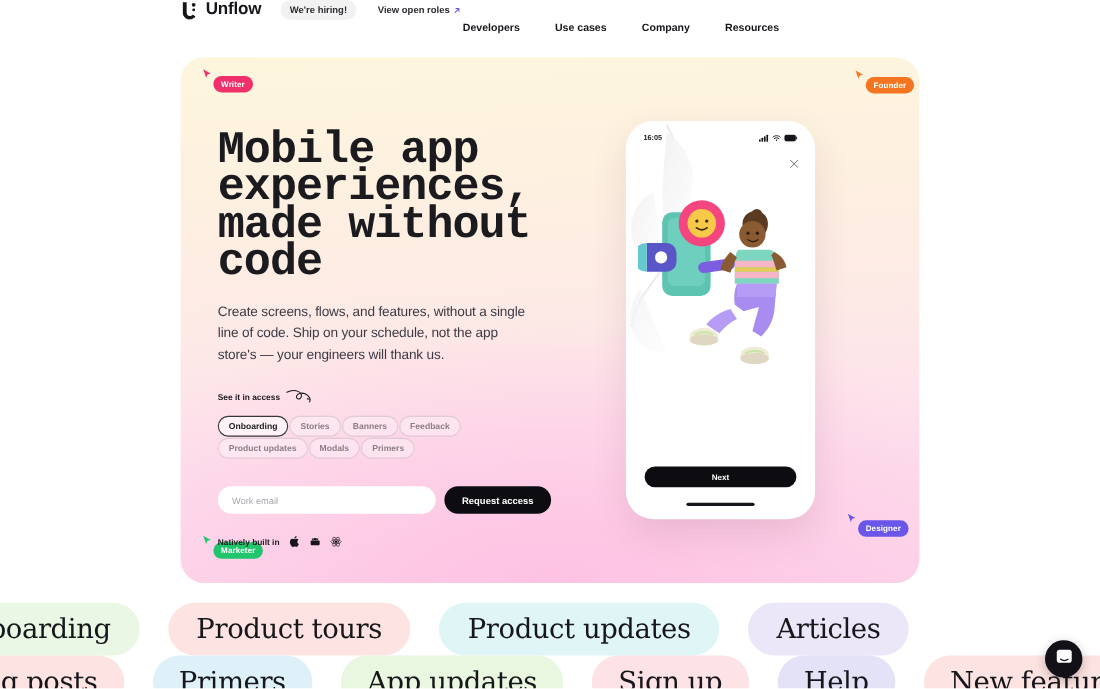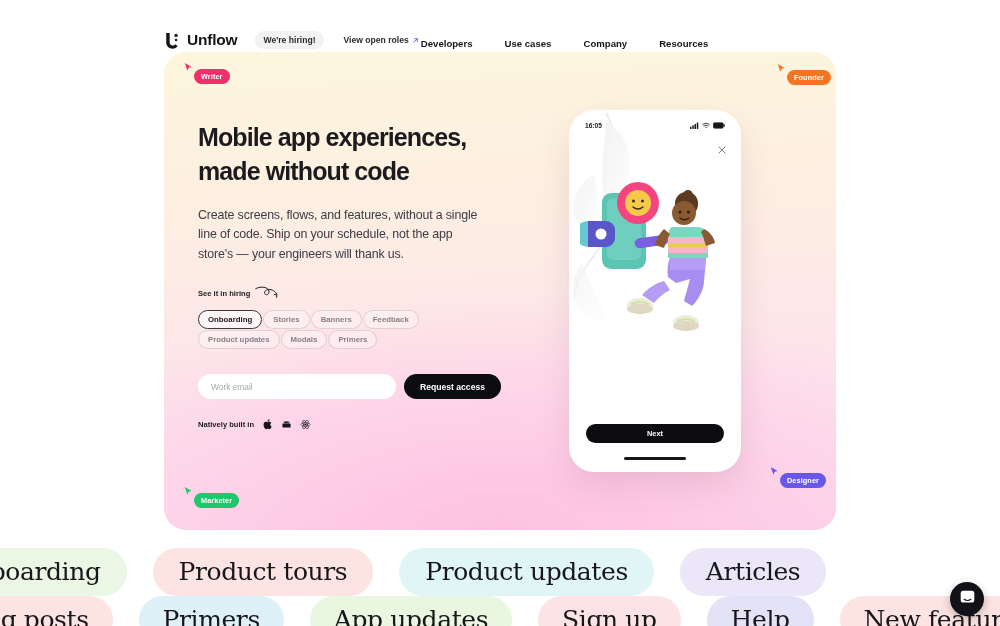--- a/index.html
+++ b/index.html
@@ -7,21 +7,21 @@
     width: 1000px; height: 626px;
     overflow: hidden;
     background: #ffffff;
     font-family: "Liberation Sans", sans-serif;
   }
   .page { position: relative; width: 1000px; height: 626px; background:#fff; overflow:hidden; }
 
   
   .navbar {
     position: absolute; top: 0; left: 0; width: 816px; height: 49px;
-    display: flex; align-items: flex-end; background: #fff; z-index: 40;
+    display: flex; align-items: flex-start; background: #fff; z-index: 40;
   }
   .nav-left { display: flex; align-items: center; margin-left: 164px; gap: 18px; }
   .brand { display: flex; align-items: center; gap: 6px; }
   .brand-mark { width: 17px; height: 17px; display:block; }
   .brand-name { font-size: 15.5px; font-weight: 700; color: #16161a; letter-spacing: -0.2px; }
   .nav-chip {
     font-size: 8.6px; font-weight: 600; color: #2b2b31;
     background: #f2f2f2; border-radius: 20px; padding: 4px 8px; white-space: nowrap;
   }
   .nav-chip.plain { background: transparent; padding: 4px 2px; display:flex; align-items:center; gap:3px; }
@@ -51,22 +51,22 @@
   .p-founder { left: 613px; top: 11px; }
   .p-founder .persona-pill { background: #f47521; }
   .p-marketer{ left: 20px;  top: 434px; }
   .p-marketer .persona-pill{ background: #21c56b; }
   .p-designer{ left: 606px; top: 414px; }
   .p-designer .persona-pill{ background: #6a56e8; }
 
   
   .hero-left { position: absolute; left: 34px; top: 68px; width: 305px; }
   .headline {
-    font-family: Liberation Sans, sans-serif;
-    font-size: 25px; line-height: 34px; font-weight: 700;
+    font-family: Liberation Mono, monospace;
+    font-size: 41px; line-height: 34px; font-weight: 700;
     color: #1b1b1f; letter-spacing: -0.9px;
   }
   .subhead {
     margin-top: 18px; font-size: 12.4px; line-height: 19.4px;
     font-weight: 500; color: #3c3c46; letter-spacing: -0.15px; max-width: 288px;
   }
   .see-row { display: flex; align-items: center; gap: 4px; margin-top: 22px; }
   .see-label { font-size: 7.6px; font-weight: 700; color: #1b1b1f; }
   .squiggle { width: 30px; height: 16px; display:block; margin-top:-1px; }
 
@@ -227,21 +227,21 @@
           </svg>
       </span>
       <span class="persona-pill">Designer</span>
     </div>
 
     <div class="hero-left">
       <h1 class="headline">Mobile app experiences, made without code</h1>
       <p class="subhead">Create screens, flows, and features, without a single line of code. Ship on your schedule, not the app store's — your engineers will thank us.</p>
 
       <div class="see-row">
-        <span class="see-label">See it in hiring</span>
+        <span class="see-label">See it in access</span>
         <span>
           <svg class="squiggle" viewBox="0 0 34 18">
             <path d="M2 4c6-3 14-2 15 3 .6 3-2.6 5-4.4 3.3-1.6-1.5-.2-4.2 2.4-5 3.6-1.2 8.2.6 10.6 4.6" stroke="#16161a" stroke-width="1.1" fill="none" stroke-linecap="round"></path>
             <path d="M23.2 10.8l2.9 0.2-.6 2.9" stroke="#16161a" stroke-width="1.1" fill="none" stroke-linecap="round" stroke-linejoin="round"></path>
           </svg>
         </span>
       </div>
 
       <div class="chips">
         <span class="chip active">Onboarding</span>

